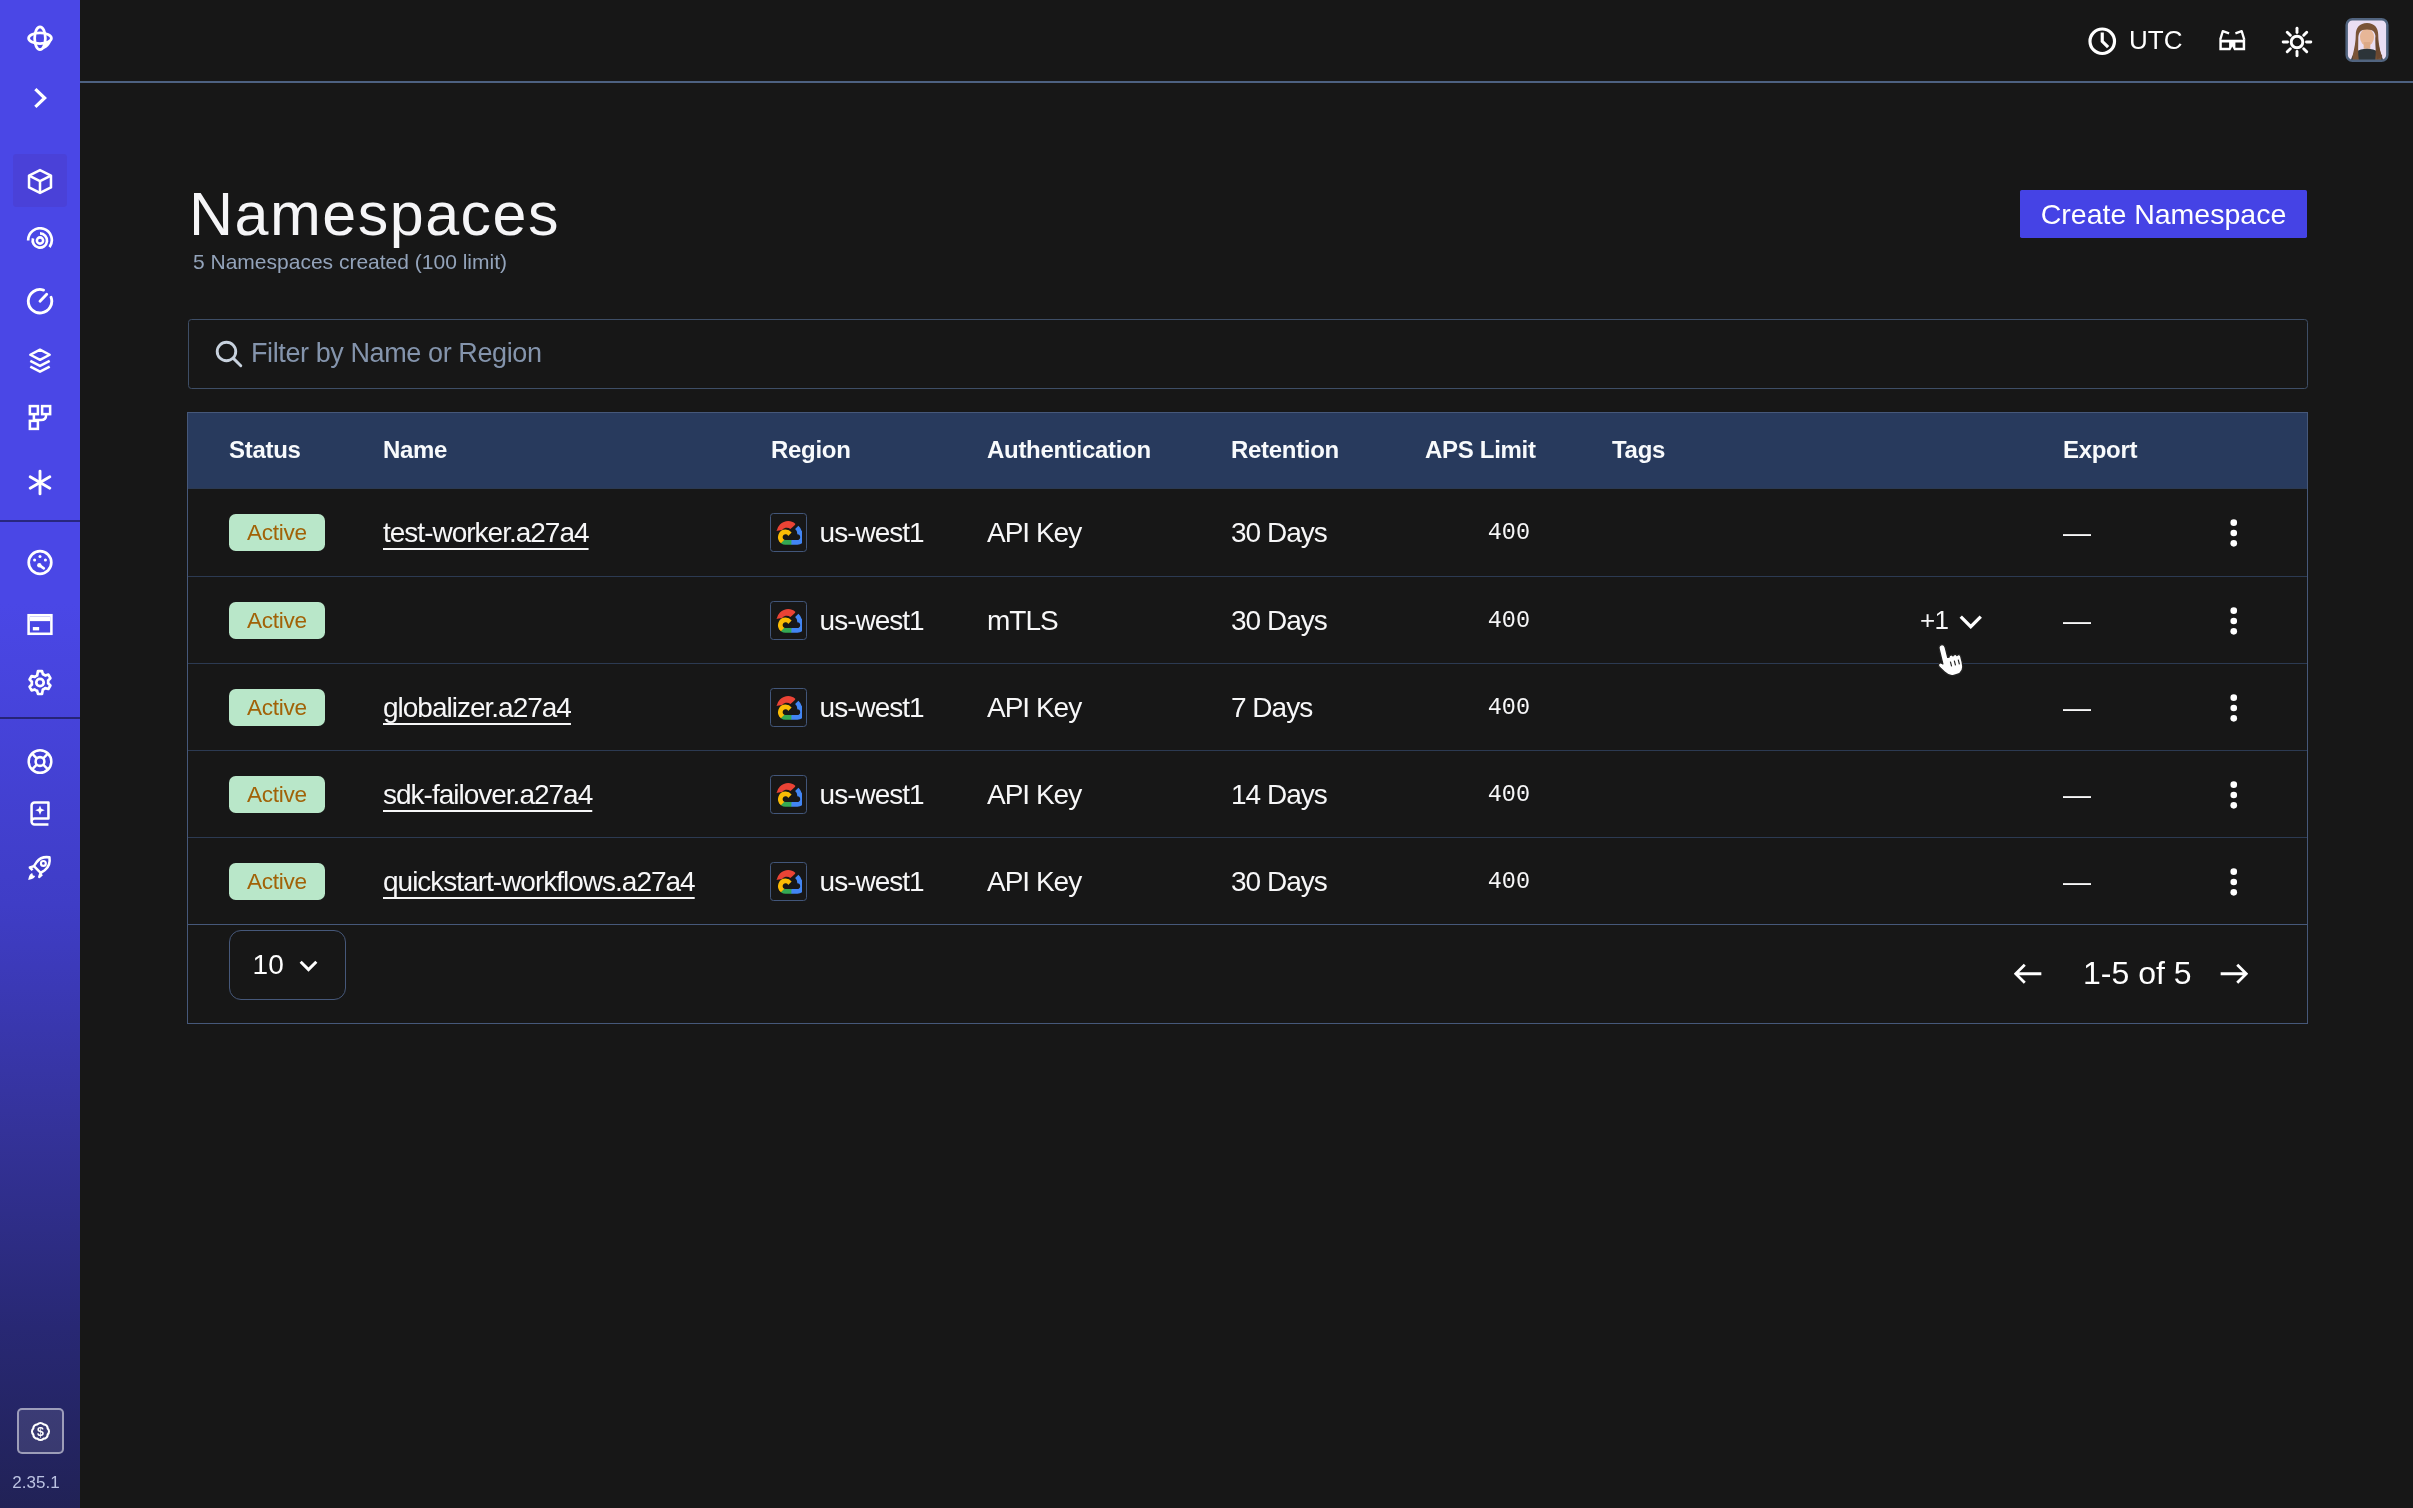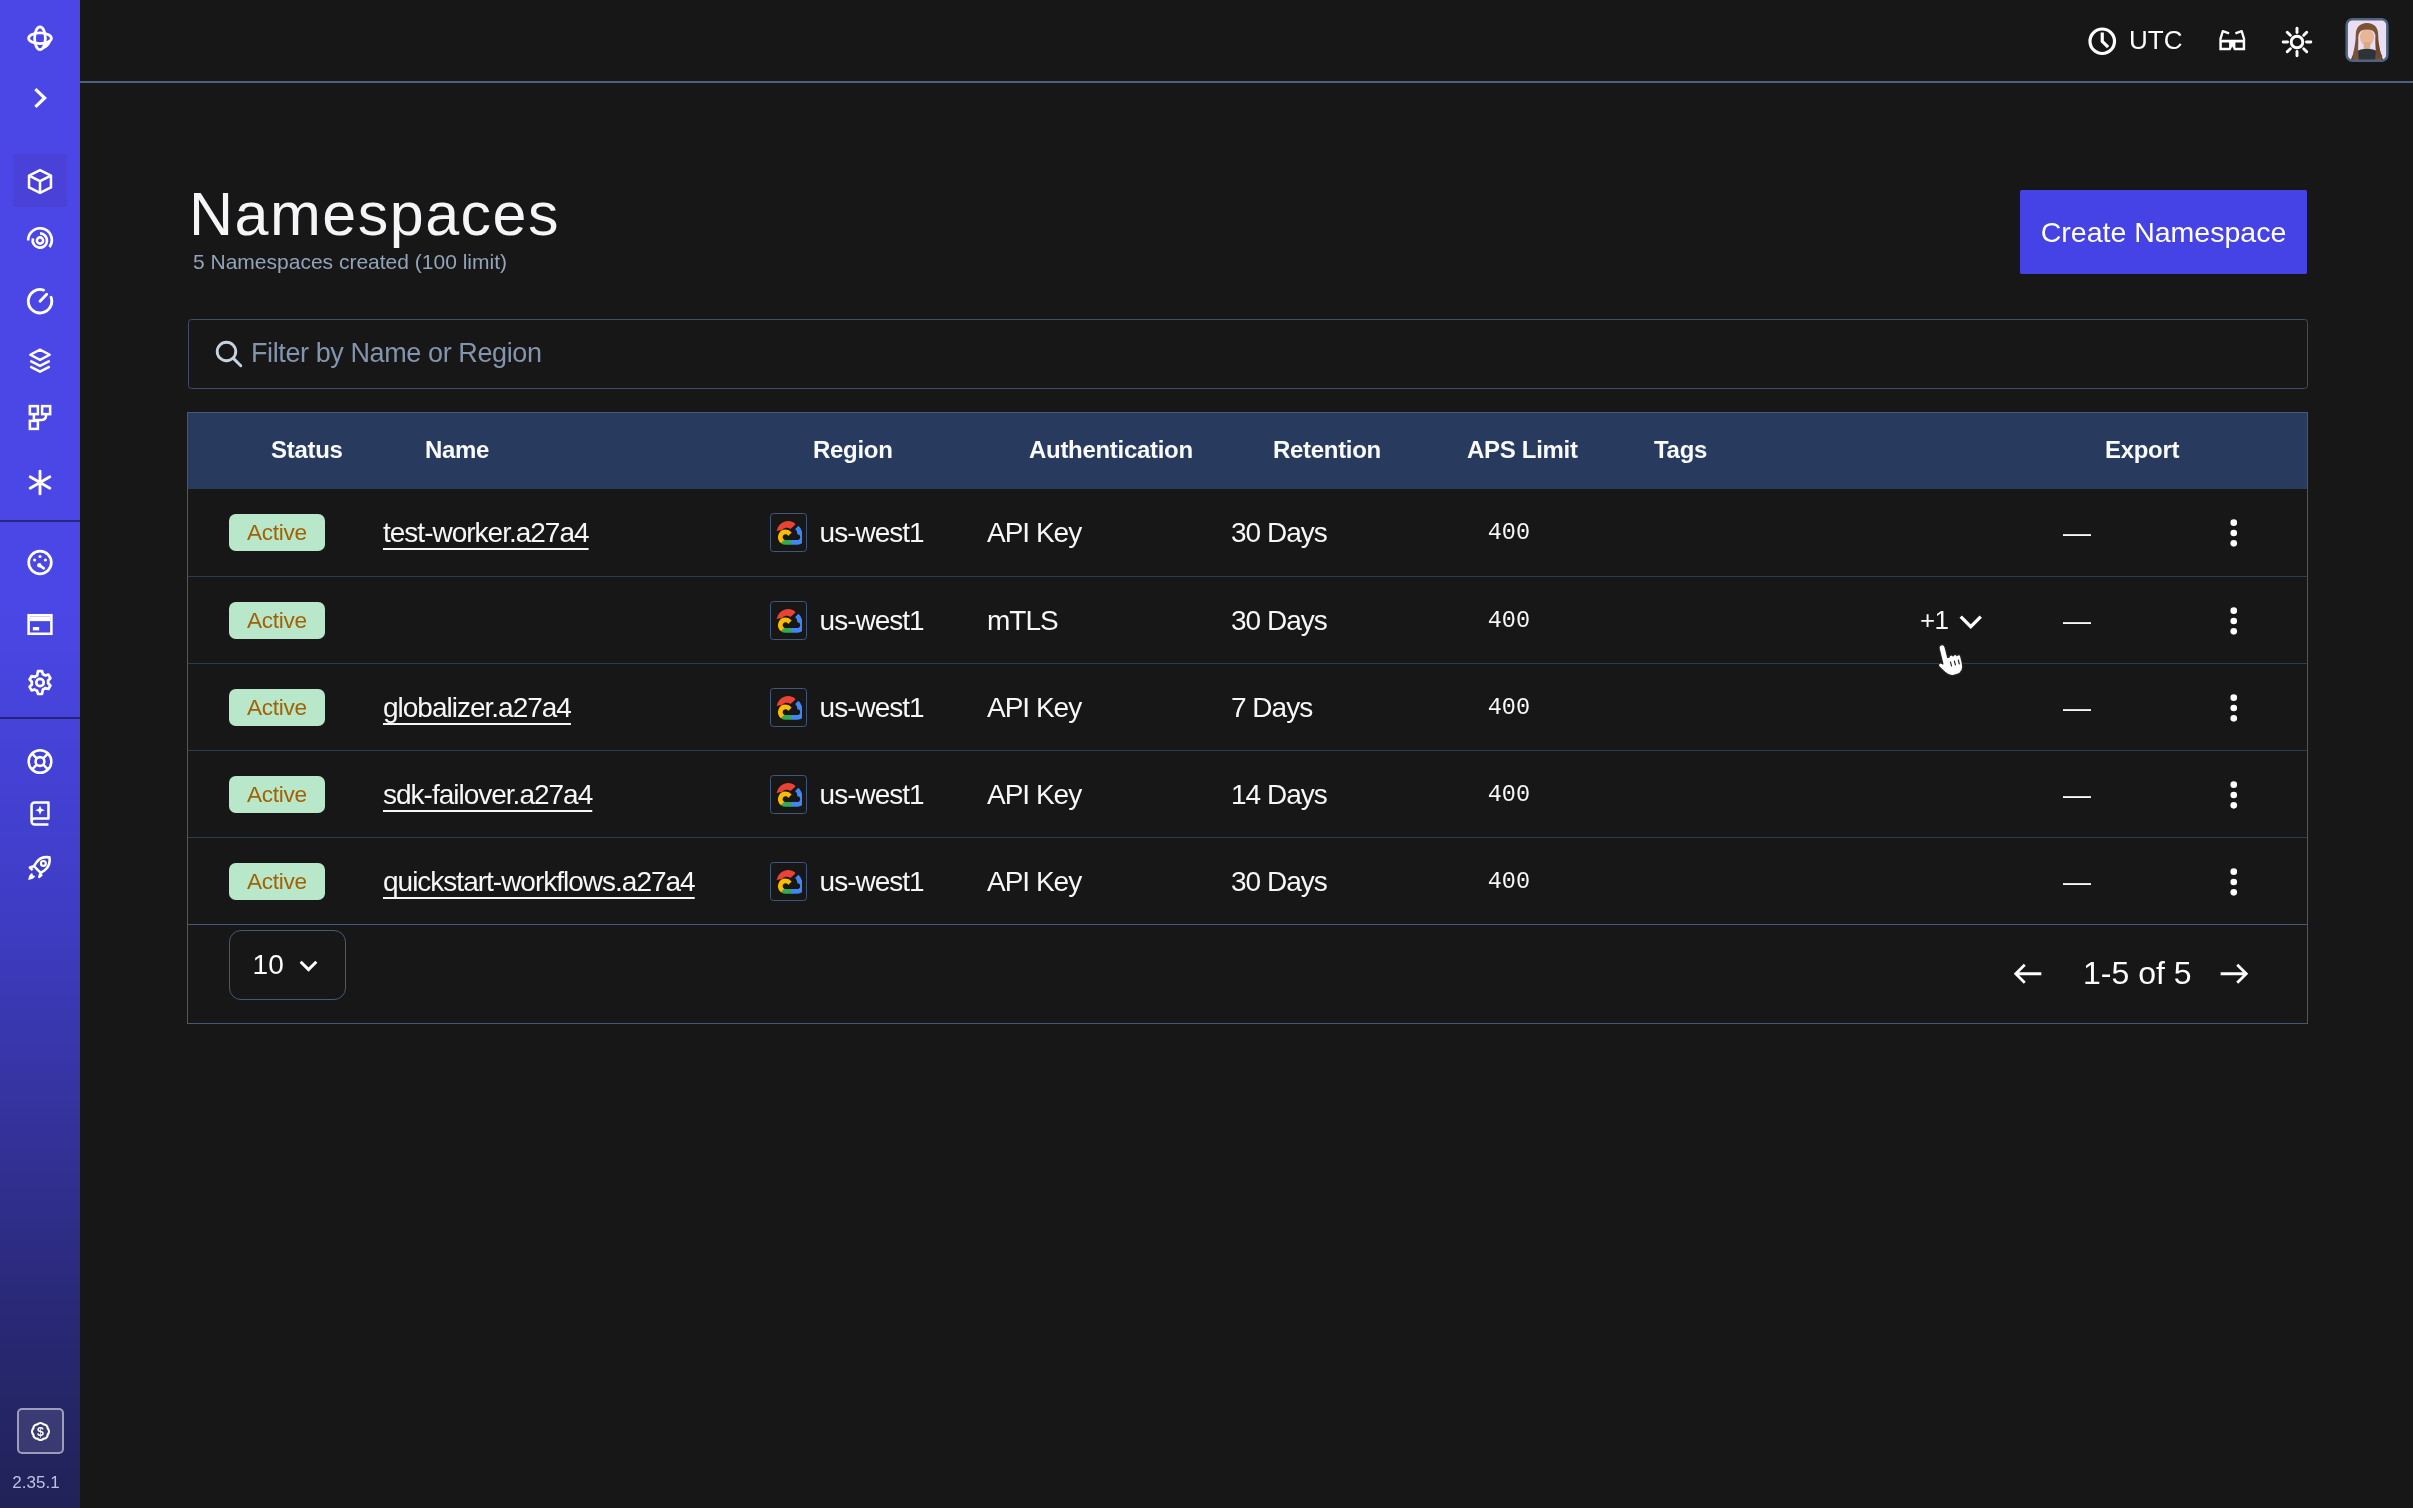--- a/index.html
+++ b/index.html
@@ -15,28 +15,28 @@
   #selbox { position:absolute; left:12.6px; top:154px; width:54px; height:53px; background:#4a41d8; border-radius:3.4px; }
   #verbox { position:absolute; left:17px; top:1408px; width:47px; height:46px; border:2.1px solid rgba(255,255,255,0.5); border-radius:5px; background:rgba(255,255,255,0.10); display:flex; align-items:center; justify-content:center; }
   #vertext { position:absolute; left:0; top:1473px; width:72px; text-align:center; font-size:17px; color:#bcc3e2; }
 
   
   #topbar { position:absolute; left:80px; top:0; width:2333px; height:83px; background:#171717; border-bottom:2.5px solid #4d6181; }
 
   
   #title { position:absolute; left:189px; top:184px; font-size:61px; line-height:1; letter-spacing:1.5px; color:#f5f5f7; }
   #subtitle { position:absolute; left:193px; top:251px; font-size:21px; line-height:1; color:#93a3ba; }
-  #createbtn { position:absolute; left:2020px; top:190px; width:287px; height:84px; background:#4543e5; border-radius:1.7px; color:#ffffff; font-size:28.5px; display:flex; align-items:center; justify-content:center; }
+  #createbtn { position:absolute; left:2020px; top:190px; width:287px; height:48px; background:#4543e5; border-radius:1.7px; color:#ffffff; font-size:28.5px; display:flex; align-items:center; justify-content:center; }
   #search { position:absolute; left:188px; top:319px; width:2120px; height:70px; border:1.7px solid #3e4e66; border-radius:3.4px; }
   #search .ph { position:absolute; left:62px; top:0; height:67px; display:flex; align-items:center; font-size:27px; letter-spacing:-0.4px; color:#8494ac; }
 
   
   #table { position:absolute; left:187px; top:412px; width:2121px; height:612px; border:1.7px solid #46587a; }
   #thead { position:absolute; left:0; top:0; width:100%; height:75px; background:#283a5d; color:#f8fafc; font-size:24px; font-weight:700; letter-spacing:-0.3px; }
-  .th { position:absolute; top:0; height:74px; display:flex; align-items:center;margin-left:42px; }
+  .th { position:absolute; top:0; height:74px; display:flex; align-items:center; }
   .row { position:absolute; left:0; width:100%; height:87px; border-top:1.7px solid #2c3a52; font-size:28px; letter-spacing:-1px; color:#f7f7f8; }
   .cell { position:absolute; top:0; height:87px; display:flex; align-items:center; }
   .badge { background:#b9e7c9; color:#a16207; font-size:22.6px; letter-spacing:-0.3px; border-radius:6.7px; height:37px; padding:0 18px; display:flex; align-items:center; }
   .nm { text-decoration:underline; text-decoration-thickness:1.7px; text-underline-offset:5.9px; }
   .gbox { width:37px; height:39px; border:1.7px solid #42567a; border-radius:3.4px; display:flex; align-items:center; justify-content:center; margin-right:12.6px; }
   .mono { font-family:"Liberation Mono", monospace; font-size:23.5px; letter-spacing:0; }
   .kebab { position:absolute; }
 
   #pag { position:absolute; left:0; top:511px; width:100%; height:101px; border-top:1.7px solid #46587a; }
   #psel { position:absolute; left:41px; top:5px; width:117px; height:70px; border:1.7px solid #46587a; border-radius:12px; }

